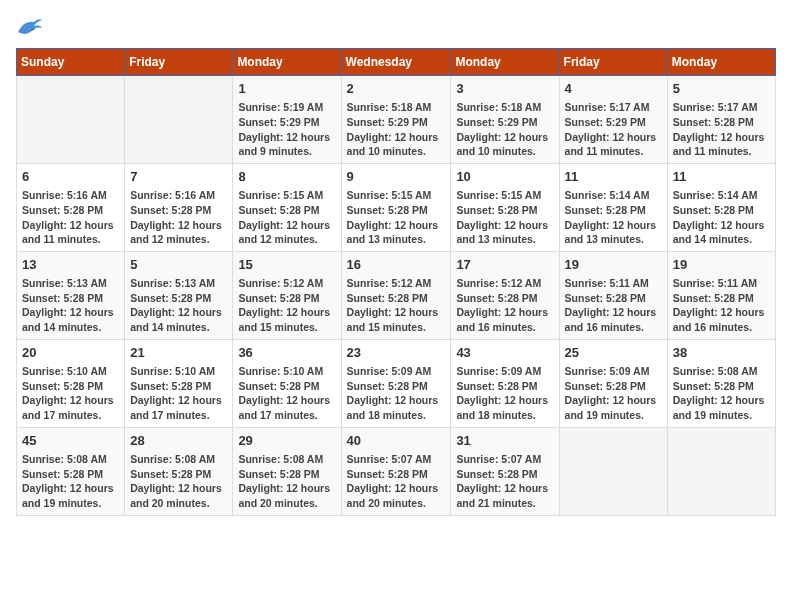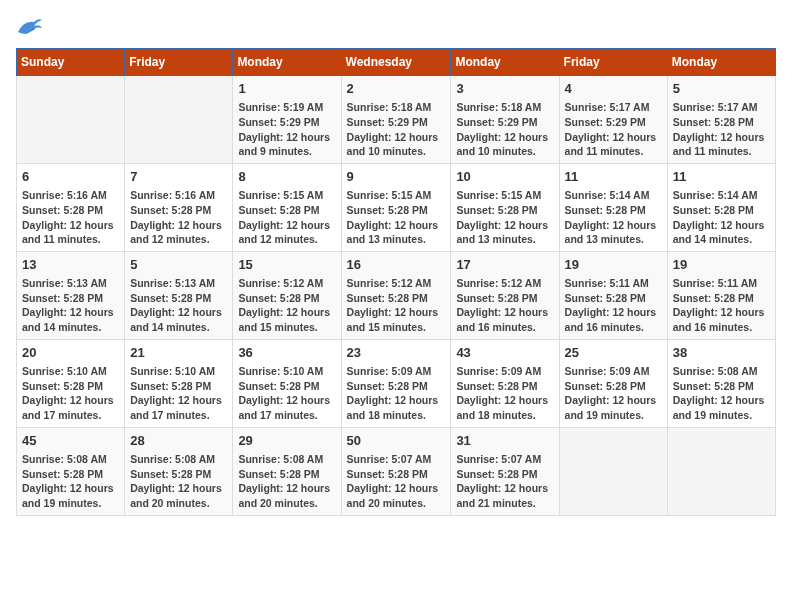--- a/index.html
+++ b/index.html
@@ -309,21 +309,21 @@
 Sunset: 5:28 PM
 Daylight: 12 hours and 20 minutes.</div>
         </td>
         <td>
           <span class="day-number">29</span>
           <div class="day-info" style="white-space: pre-line;">Sunrise: 5:08 AM
 Sunset: 5:28 PM
 Daylight: 12 hours and 20 minutes.</div>
         </td>
         <td>
-          <span class="day-number">50</span>
+          <span class="day-number">40</span>
           <div class="day-info" style="white-space: pre-line;">Sunrise: 5:07 AM
 Sunset: 5:28 PM
 Daylight: 12 hours and 20 minutes.</div>
         </td>
         <td>
           <span class="day-number">31</span>
           <div class="day-info" style="white-space: pre-line;">Sunrise: 5:07 AM
 Sunset: 5:28 PM
 Daylight: 12 hours and 21 minutes.</div>
         </td>

